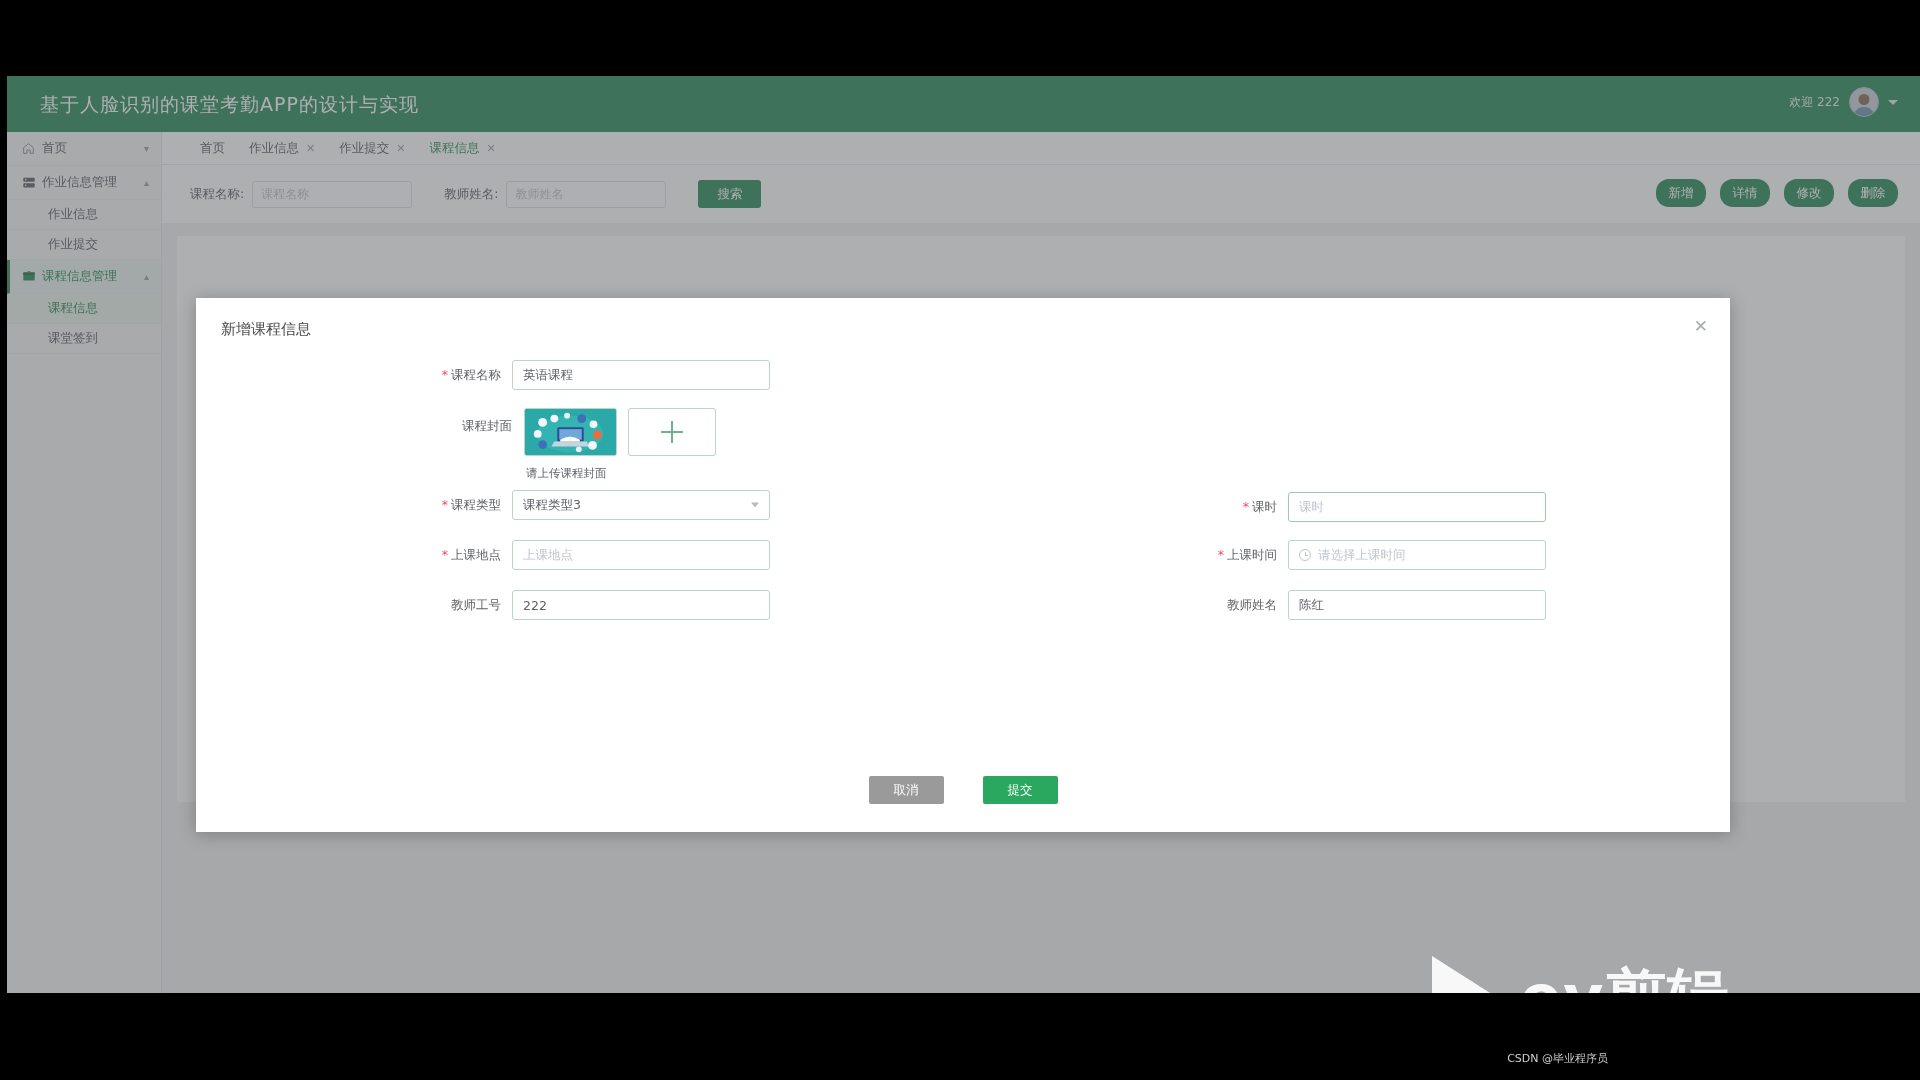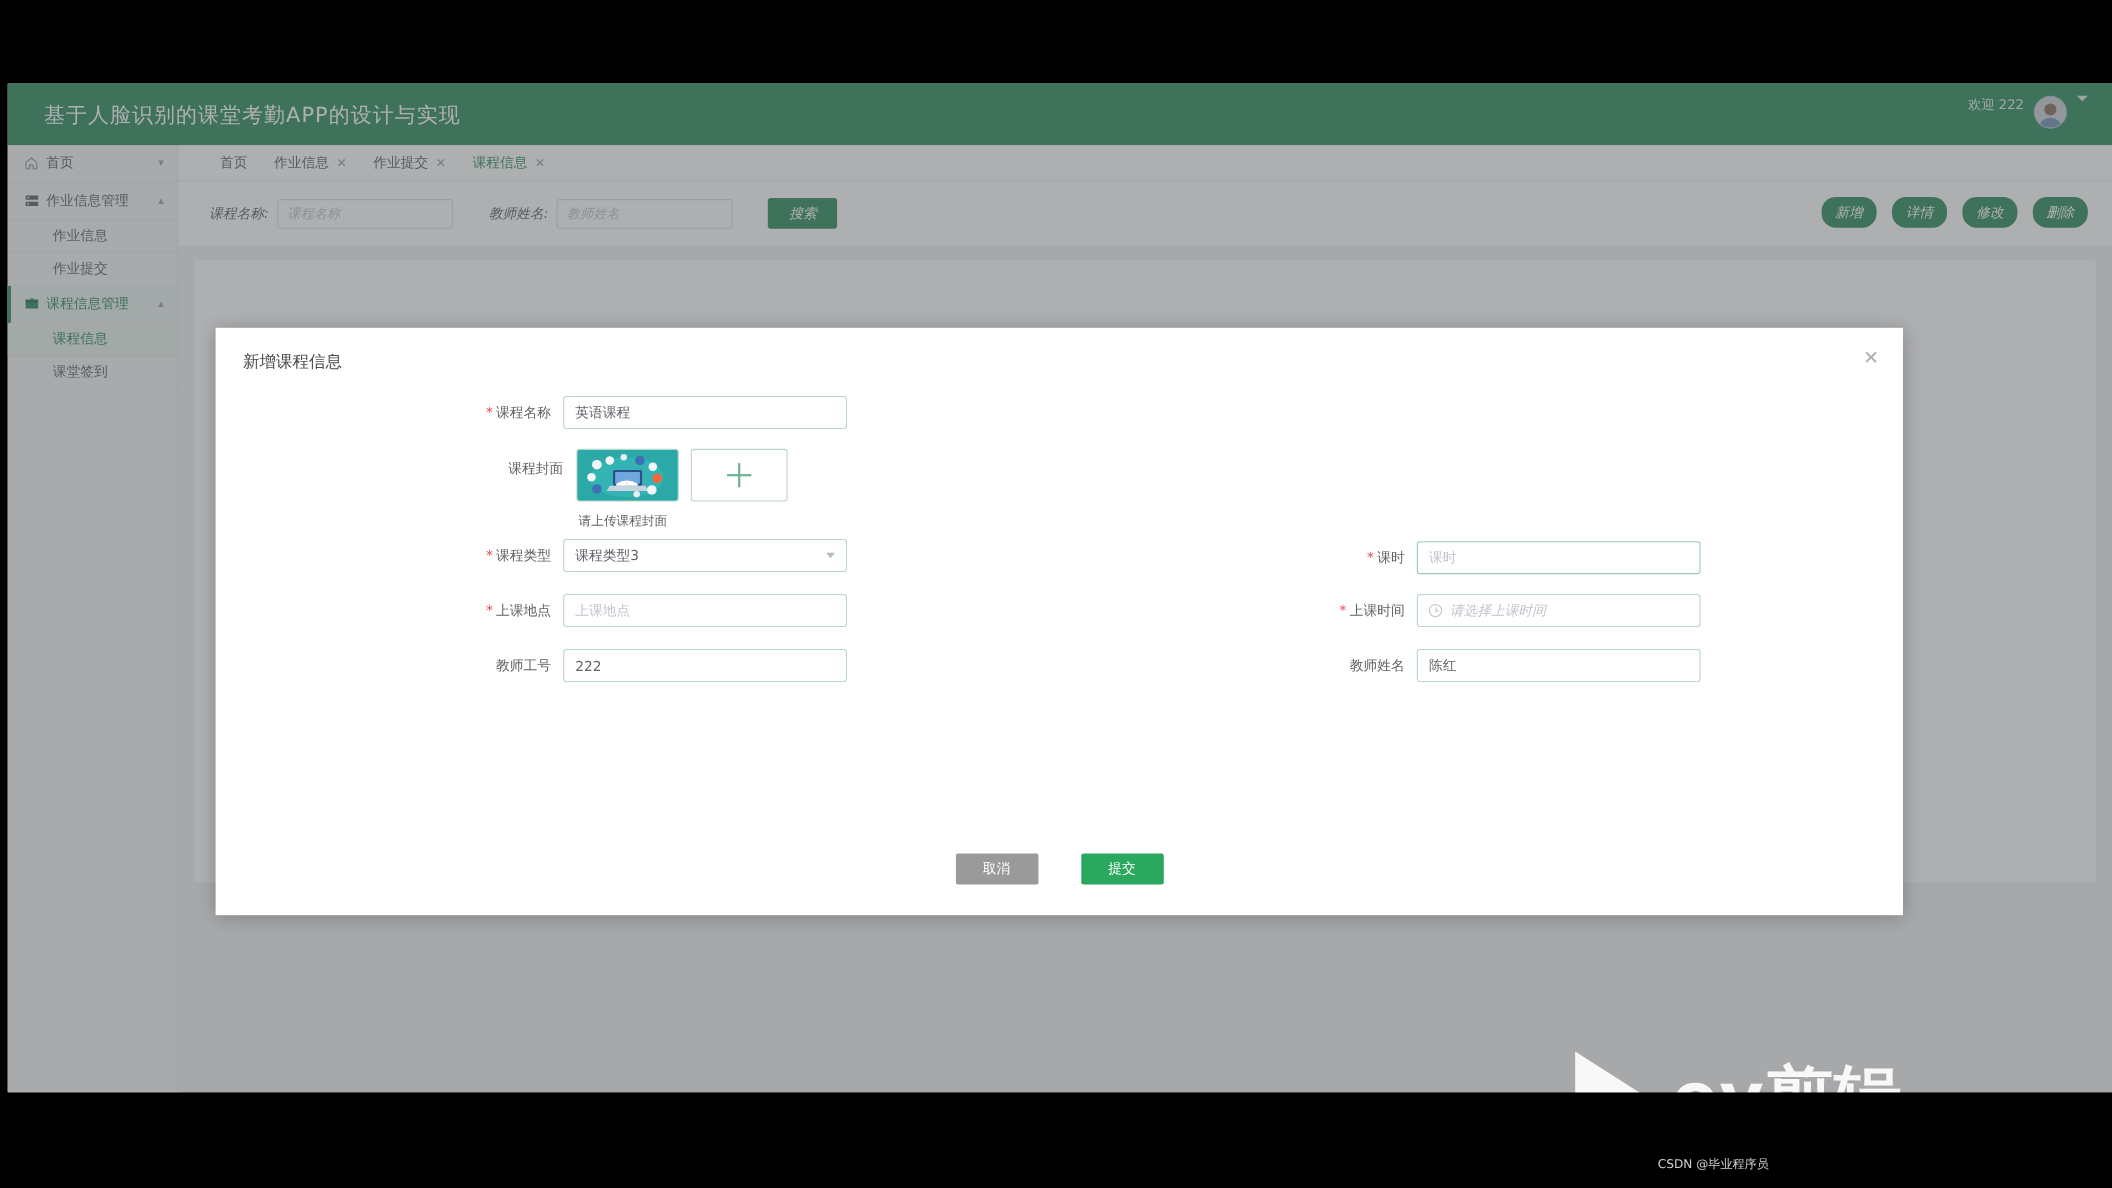--- a/index.html
+++ b/index.html
@@ -29,21 +29,21 @@
     background: #2e8b57;
     background: #2b8a5a;
   }
   #header-title {
     position: absolute; left: 33px; top: 16px;
     font-size: 19px; color: #ffffff; letter-spacing: 1px;
     white-space: nowrap;
   }
   #header-right {
     position: absolute; right: 22px; top: 11px;
-    display: flex; gap: 9px;
+    display: flex; align-items: center; gap: 9px;
   }
   #welcome-text { font-size: 12px; color: #e8f2ec; }
   #avatar {
     width: 30px; height: 30px; border-radius: 50%;
     background: #c8d2d8; position: relative; overflow: hidden;
     border: 1px solid #b6c2c9;
   }
   #avatar::after {
     content: ""; position: absolute; left: 50%; top: 6px;
     width: 11px; height: 11px; border-radius: 50%;
@@ -115,21 +115,20 @@
   }
   .tab.active { color: #2b8a5a; }
   .tab .x { font-size: 11px; color: #98a0a8; }
   
   #searchbar {
     position: absolute; left: 155px; top: 89px;
     width: 1758px; height: 58px;
     background: #ffffff;
     display: flex; align-items: center;
     padding-left: 28px;
-    font-style: italic;
   }
   .sf-label { font-size: 12.5px; color: #5a5e66; margin-right: 8px; }
   .sf-input {
     width: 160px; height: 27px;
     border: 1px solid #dcdfe6; border-radius: 3px;
     font-size: 12px; color: #c0c4cc;
     padding: 0 8px; display: flex; align-items: center;
     background: #fff;
     margin-right: 32px;
   }
@@ -465,21 +464,21 @@
           </div>
         </div>
 
         <div class="frow">
           <div class="fld" style="left:204px; top:0;">
             <span class="flabel req" style="width:112px;">上课地点</span>
             <span class="finput ph" style="width:258px;">上课地点</span>
           </div>
           <div class="fld" style="left:1012px; top:0px;">
             <span class="flabel req" style="width:80px;">上课时间</span>
-            <span class="finput ph" style="width:258px;font-style:italic;">
+            <span class="finput ph" style="width:258px;">
               <span class="clock-ico"></span>
               <span>请选择上课时间</span>
             </span>
           </div>
         </div>
 
         <div class="frow">
           <div class="fld" style="left:204px; top:0;">
             <span class="flabel" style="width:112px;">教师工号</span>
             <span class="finput" style="width:258px;">222</span>

